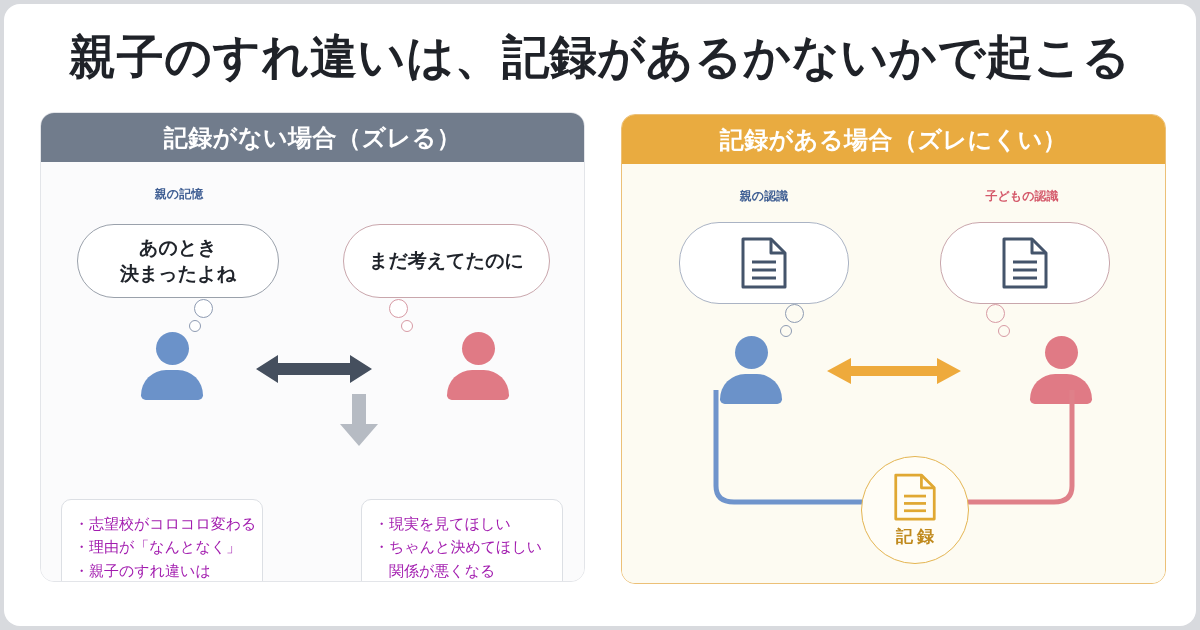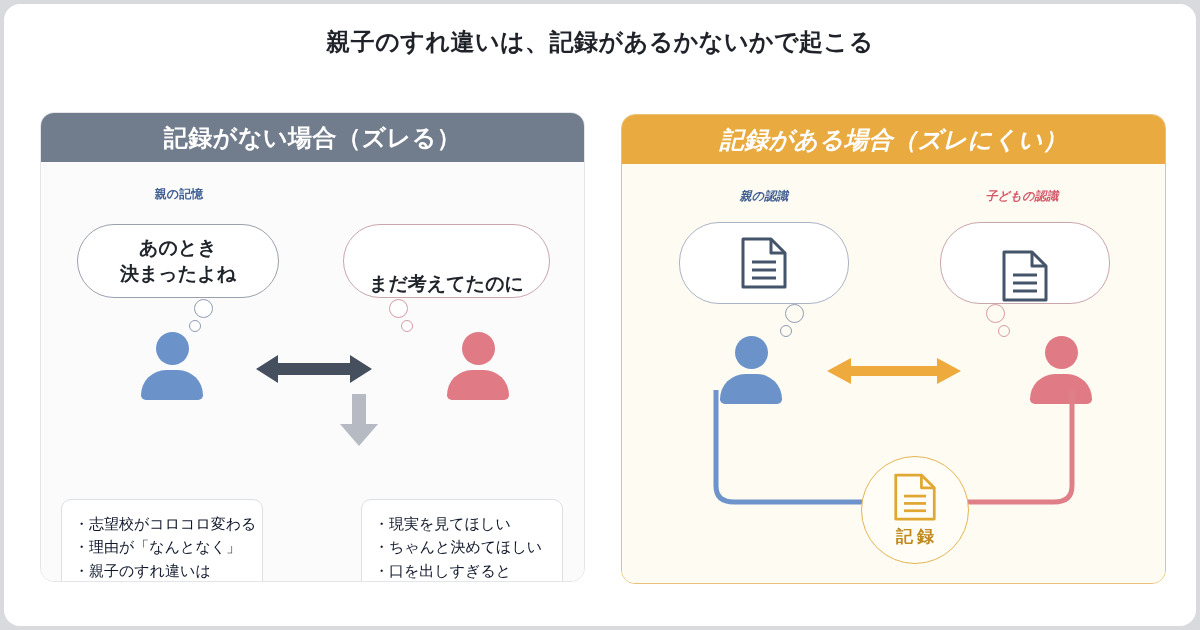--- a/index.html
+++ b/index.html
@@ -14,81 +14,81 @@
     width:1192px;height:622px;
     background:#ffffff;
     border-radius:16px;
     overflow:hidden;
   }
 
   
   #title{
     position:absolute;left:0;top:22px;width:1192px;
     text-align:center;
-    font-size:24px;font-weight:bold;color:#1f2228;
+    font-size:47px;font-weight:bold;color:#1f2228;
     letter-spacing:.5px;
     white-space:nowrap;
   }
 
   
   .panel{position:absolute;border-radius:14px;overflow:hidden;}
   .panel-head{
     height:49px;line-height:49px;text-align:center;
     font-size:24px;font-weight:bold;color:#ffffff;letter-spacing:.5px;
     white-space:nowrap;
   }
   .panel-body{position:relative;width:100%;}
 
   #panel-left{left:36px;top:108px;width:545px;height:470px;
     background:#fbfbfc;border:1px solid #e3e5e9;box-sizing:border-box;}
   #panel-left .panel-head{background:#717c8c;}
   #panel-left .panel-body{height:419px;background:#fbfbfc;}
 
   #panel-right{left:617px;top:110px;width:545px;height:470px;
-    background:#fdfbf2;border:1px solid #ecc077;box-sizing:border-box;font-style:italic;}
+    background:#fdfbf2;border:1px solid #ecc077;box-sizing:border-box;}
   #panel-right .panel-head{background:#e9ab40;}
   #panel-right .panel-body{height:419px;background:#fdfbf2;}
 
   
   .side-label{
     position:absolute;width:200px;text-align:center;
     font-size:12px;font-weight:bold;white-space:nowrap;
   }
   .lbl-parent{color:#3f5e93;}
   .lbl-child{color:#d4596a;}
 
   
   .bubble{
     position:absolute;background:#ffffff;
     border:1.4px solid #9aa1ab;border-radius:40px;
     display:flex;align-items:center;justify-content:center;
     text-align:center;font-size:19px;font-weight:bold;color:#20242b;
     line-height:1.38;
   }
-  .bubble.red-b{border-color:#c9a6ac;align-items:flex-end;}
+  .bubble.red-b{border-color:#c9a6ac;}
   .dot{position:absolute;border-radius:50%;background:#ffffff;}
   .dot.blue{border:1.4px solid #8e9bb2;}
   .dot.red{border:1.4px solid #d79aa4;}
 
   
   .person{position:absolute;width:62px;height:66px;}
   .person .head{position:absolute;left:15px;top:0;width:33px;height:33px;border-radius:50%;}
   .person .body{position:absolute;left:0;top:38px;width:62px;height:30px;
     border-radius:26px 26px 5px 5px;}
   .p-blue .head,.p-blue .body{background:#6b92c9;}
   .p-red  .head,.p-red  .body{background:#e07a85;}
 
   
   .bullet-box{
     position:absolute;background:#ffffff;border:1px solid #dcdfe4;
     border-radius:10px;box-sizing:border-box;
     padding:12px 10px 12px 12px;
   }
   .bullet-box li{
-    list-style:none;font-size:15px;color:#0f172a;
+    list-style:none;font-size:15px;color:#a21caf;
     line-height:1.55;white-space:nowrap;
   }
   .bullet-box ul{margin:0;padding:0;}
   .bullet-box li::before{content:"・";}
   .bullet-box li.cont::before{content:"　";}
 
   
   #record-circle{
     position:absolute;left:857px;top:452px;width:106px;height:106px;
     border:1.6px solid #e4b552;border-radius:50%;
@@ -155,21 +155,20 @@
           <li>理由が「なんとなく」</li>
           <li>親子のすれ違いは</li>
           <li>関係がギクシャク</li>
         </ul>
       </div>
 
       <div class="bullet-box" style="left:320px;top:337px;width:202px;height:116px;">
         <ul>
           <li>現実を見てほしい</li>
           <li>ちゃんと決めてほしい</li>
-          <li>口を出しすぎると</li>
           <li class="cont">関係が悪くなる</li>
         </ul>
       </div>
 
     </div>
   </div>
 
   <div class="panel" id="panel-right">
     <div class="panel-head">記録がある場合（ズレにくい）</div>
     <div class="panel-body">

